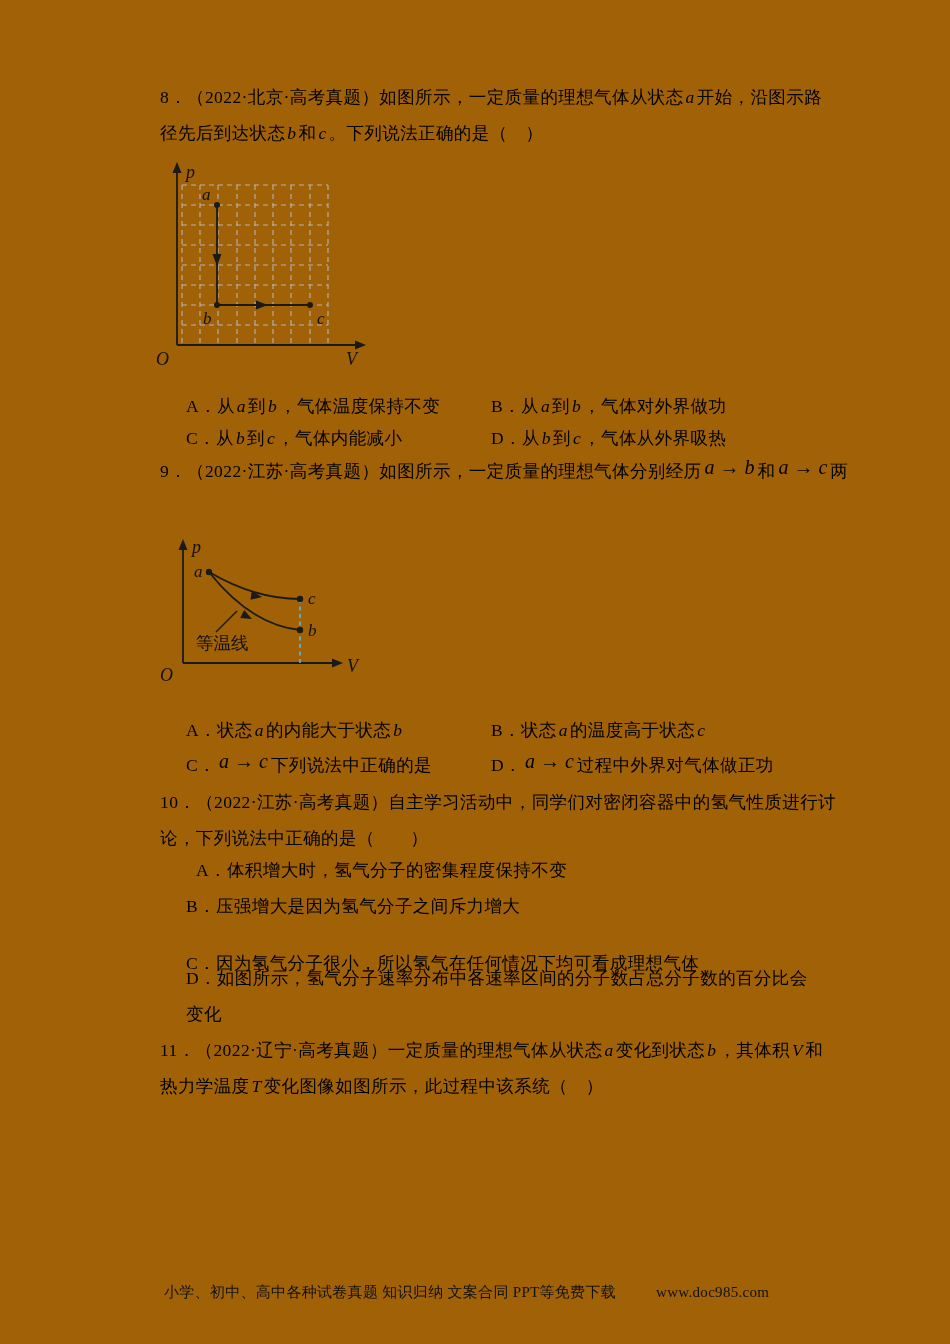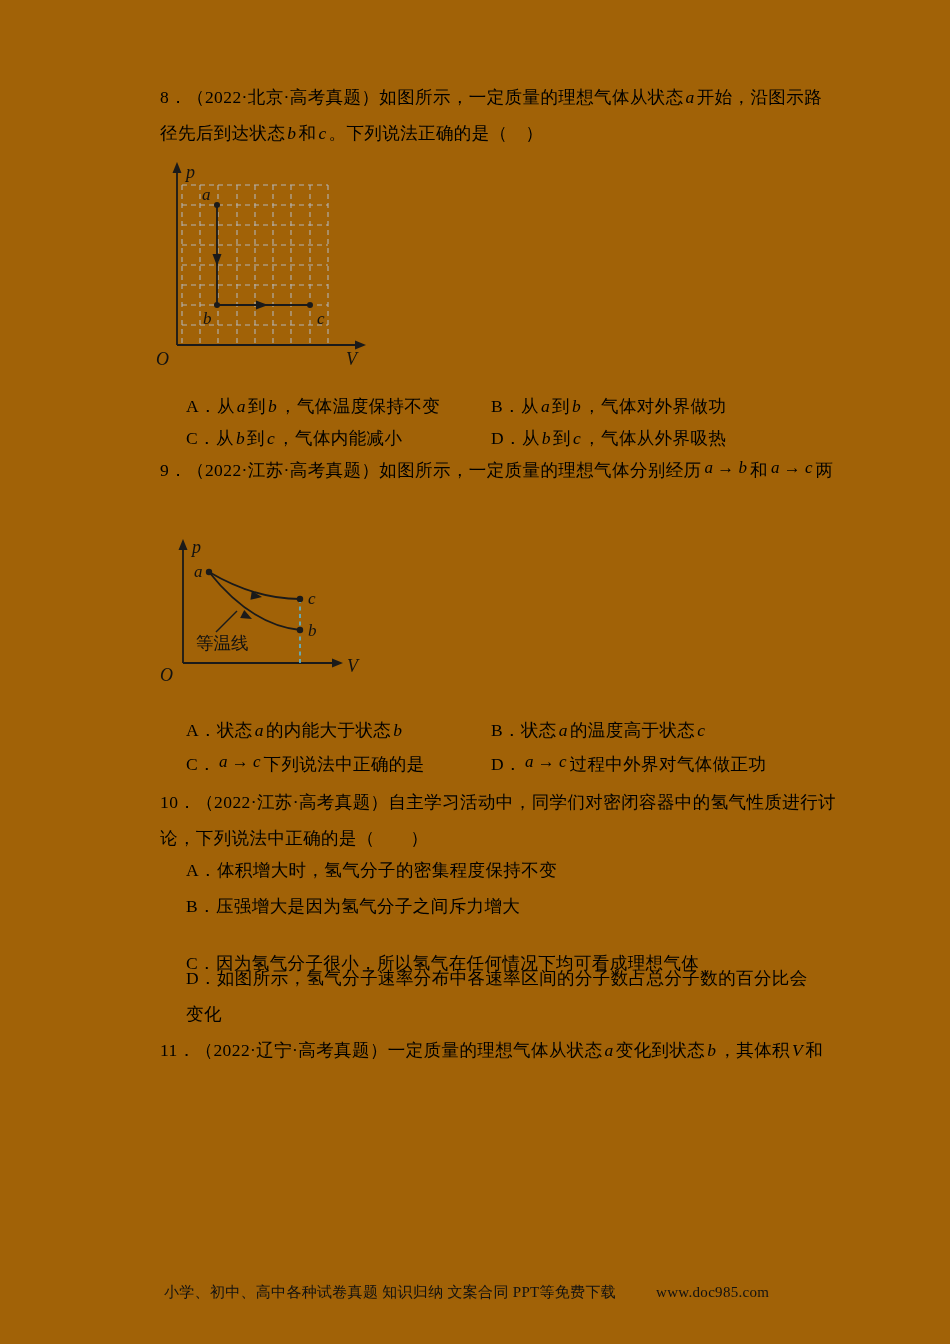--- a/index.html
+++ b/index.html
@@ -7,21 +7,21 @@
     position:relative; width:950px; height:1344px; background:#a16207;
     font-family:"Liberation Serif","DejaVu Serif",serif; color:#000;
     overflow:hidden;
   }
   .line {
     position:absolute; font-size:17.5px; line-height:24px;
     white-space:nowrap; letter-spacing:0.4px;
   }
   .seg-i { font-style:italic; padding:0 2px; }
   .seg-m {
-    font-style:italic; font-size:17px; position:relative; top:-3px;
+    font-style:italic; font-size:20px; position:relative; top:-3px;
     padding:0 3px; letter-spacing:0;
   }
   .footer {
     position:absolute; left:164px; top:1283px; font-size:15px;
     letter-spacing:0.3px; white-space:nowrap; color:#111;
   }
   .footer .url { margin-left:36px; font-family:"Liberation Serif",serif; }
   svg { position:absolute; overflow:visible; }
   svg text { fill:#111; }
   .ax-lab { font-style:italic; font-size:18px; font-family:"Liberation Serif",serif; }
@@ -123,26 +123,27 @@
     <text x="46" y="116" class="cn-lab">等温线</text>
   </svg>
 
   <div class="line" style="left:186px; top:718px;"><span>A．状态</span><span class="seg-i">a</span><span>的内能大于状态</span><span class="seg-i">b</span></div>
   <div class="line" style="left:491px; top:718px;"><span>B．状态</span><span class="seg-i">a</span><span>的温度高于状态</span><span class="seg-i">c</span></div>
   <div class="line" style="left:186px; top:752px;"><span>C．</span><span class="seg-m">a → c</span><span>下列说法中正确的是</span></div>
   <div class="line" style="left:491px; top:752px;"><span>D．</span><span class="seg-m">a → c</span><span>过程中外界对气体做正功</span></div>
 
   <div class="line" style="left:160px; top:790px;"><span>10．（2022·江苏·高考真题）自主学习活动中，同学们对密闭容器中的氢气性质进行讨</span></div>
   <div class="line" style="left:160px; top:826px;"><span>论，下列说法中正确的是（　　）</span></div>
-  <div class="line" style="left:186px; top:858px;"><span>A．体积增大时，氢气分子的密集程度保持不变</span></div>
+  <div class="line" style="left:196px; top:858px;"><span>A．体积增大时，氢气分子的密集程度保持不变</span></div>
   <div class="line" style="left:186px; top:894px;"><span>B．压强增大是因为氢气分子之间斥力增大</span></div>
   <div class="line" style="left:186px; top:930px;margin-top:21px;"><span>C．因为氢气分子很小，所以氢气在任何情况下均可看成理想气体</span></div>
   <div class="line" style="left:186px; top:966px;"><span>D．如图所示，氢气分子速率分布中各速率区间的分子数占总分子数的百分比会</span></div>
   <div class="line" style="left:186px; top:1002px;"><span>变化</span></div>
 
   <div class="line" style="left:160px; top:1038px;"><span>11．（2022·辽宁·高考真题）一定质量的理想气体从状态</span><span class="seg-i">a</span><span>变化到状态</span><span class="seg-i">b</span><span>，其体积</span><span class="seg-i">V</span><span>和</span></div>
+  <div class="line" style="left:160px; top:1074px;"><span>热力学温度</span><span class="seg-i">T</span><span>变化图像如图所示，此过程中该系统（　）</span></div>
 
   <div class="footer">
     <span>小学、初中、高中各种试卷真题  知识归纳  文案合同  PPT等免费下载</span>
     <span class="url">www.doc985.com</span>
   </div>
 
 </div>
 
 </body></html>

